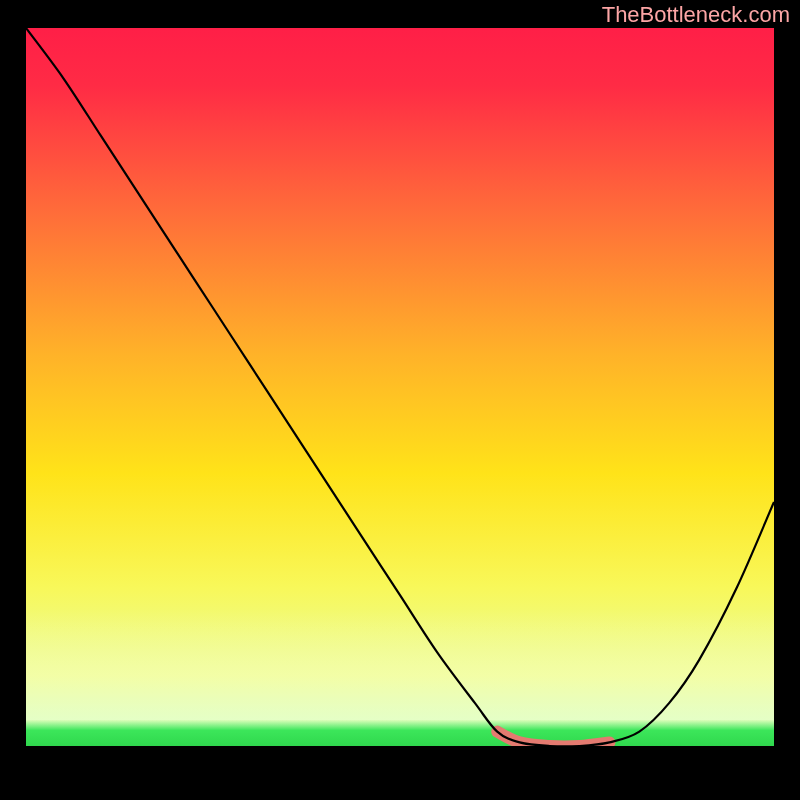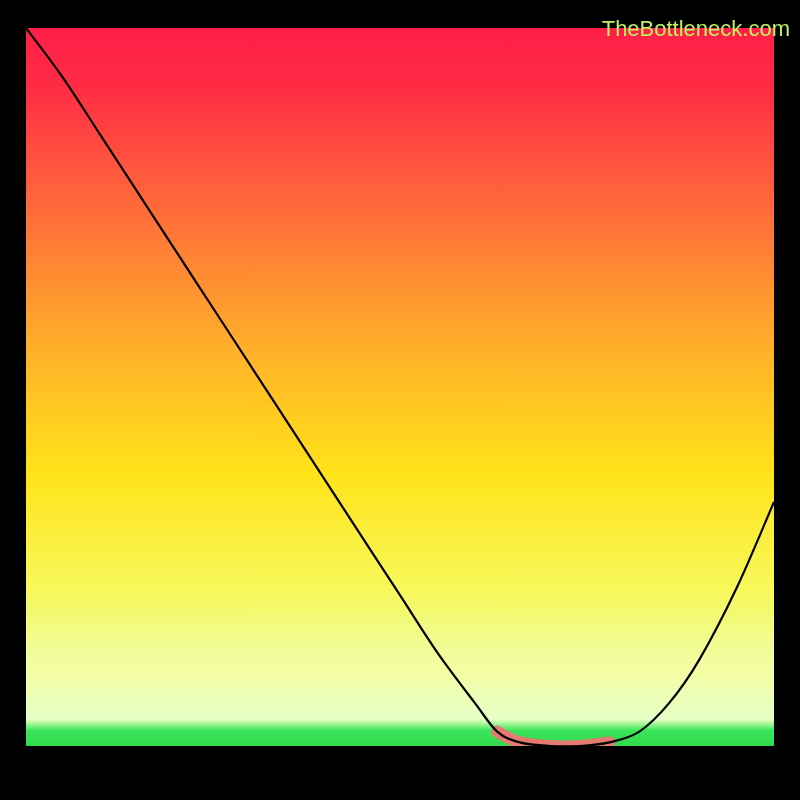--- a/index.html
+++ b/index.html
@@ -6,23 +6,23 @@
     margin: 0;
     padding: 0;
     width: 800px;
     height: 800px;
     background: #000;
     position: relative;
     font-family: Arial, sans-serif;
   }
   .watermark {
     position: absolute;
-    top: 16px;
+    top: 2px;
     right: 10px;
-    color: #bef264;
+    color: #fca5a5;
     font-size: 22px;
     font-weight: 500;
     z-index: 10;
   }
   .plot-area {
     position: absolute;
     left: 26px;
     top: 28px;
     width: 748px;
     height: 718px;

